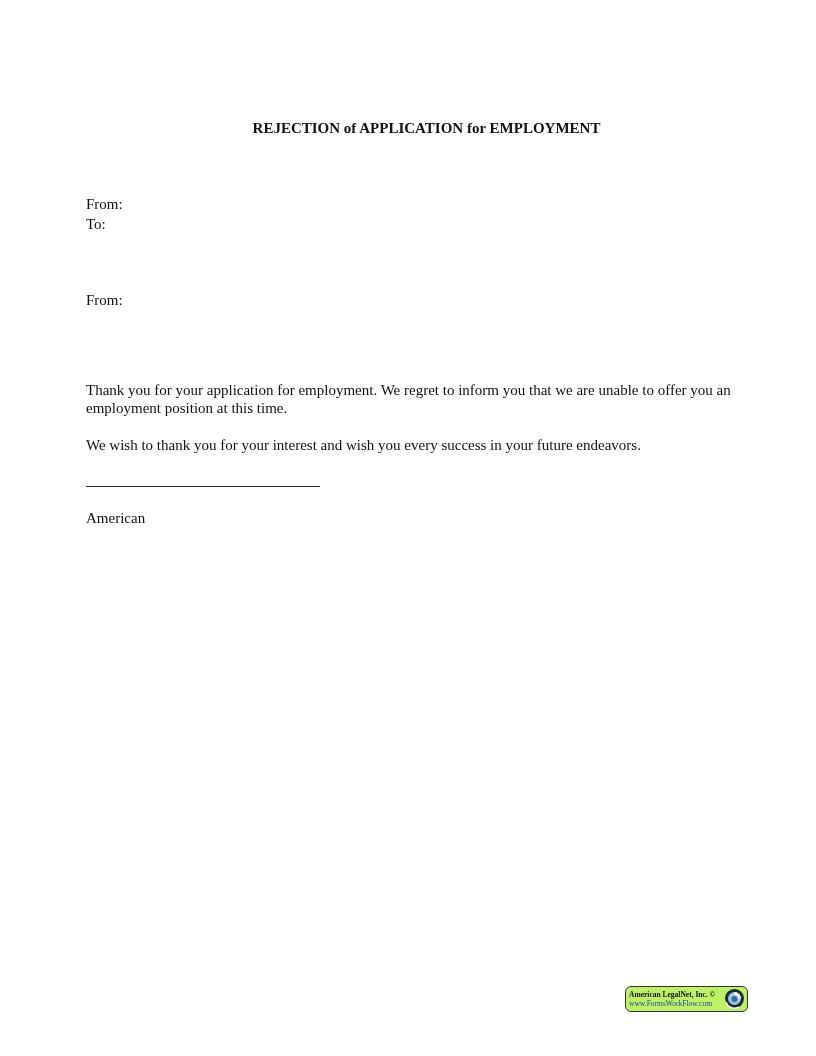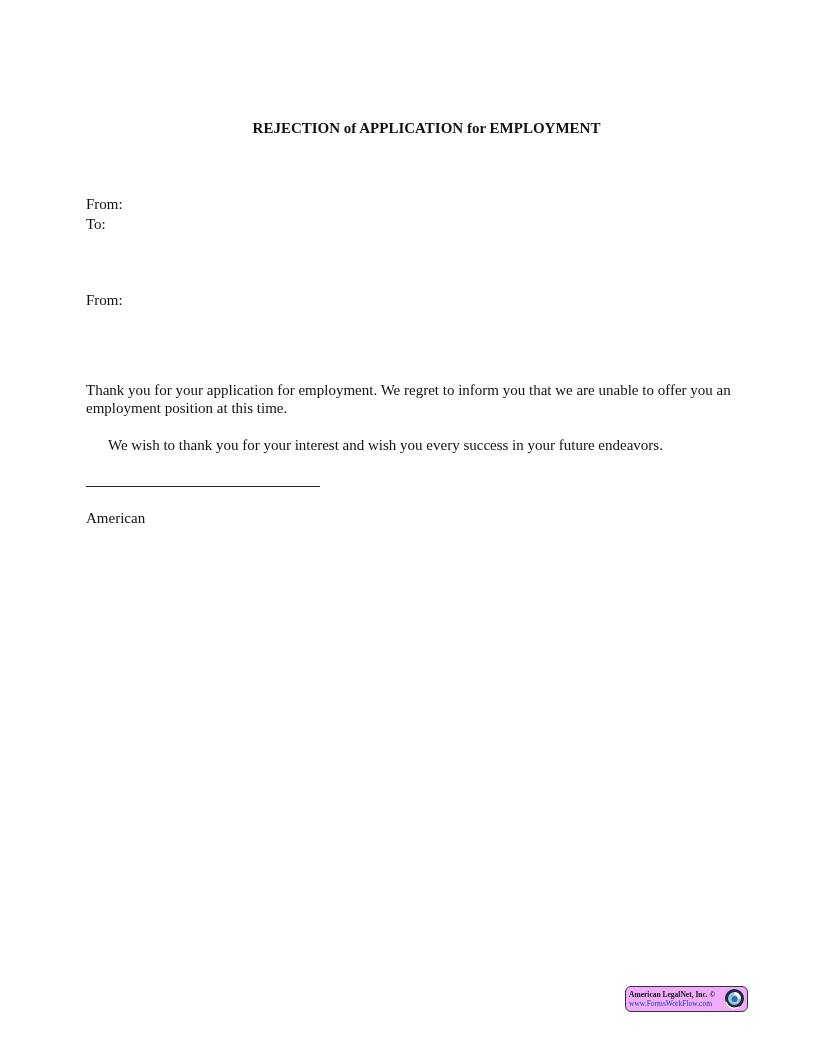--- a/index.html
+++ b/index.html
@@ -17,21 +17,21 @@
     }
     .para {
       position: absolute; left: 86px; width: 690px; font-size: 15px; line-height: 18px;
     }
     .sigline {
       position: absolute; left: 86px; top: 486px; width: 234px; height: 0;
       border-top: 1px solid #222;
     }
     .footer-badge {
       position: absolute; left: 625px; top: 986px; width: 123px; height: 26px;
-      border: 1.5px solid #333; border-radius: 6px; background: #f0abfc;
+      border: 1.5px solid #333; border-radius: 6px; background: #bef264;
       box-sizing: border-box;
     }
     .badge-line1 {
       position: absolute; left: 3px; top: 3px; font-size: 7.5px; font-weight: bold; color: #111;
       white-space: nowrap;
     }
     .badge-line2 {
       position: absolute; left: 3px; top: 12px; font-size: 7.5px; color: #1a3fa8;
       white-space: nowrap;
     }
@@ -43,21 +43,21 @@
 <body>
 
 <div>
   <div class="title">REJECTION of APPLICATION for EMPLOYMENT</div>
 
   <div class="field" style="top:196px;">From:</div>
   <div class="field" style="top:216px;">To:</div>
   <div class="field" style="top:292px;text-align:right;">From:</div>
 
   <div class="para" style="top:381px;">Thank you for your application for employment. We regret to inform you that we are unable to offer you an employment position at this time.</div>
-  <div class="para" style="top:436px;margin-left:22px;">We wish to thank you for your interest and wish you every success in your future endeavors.</div>
+  <div class="para" style="top:436px;">We wish to thank you for your interest and wish you every success in your future endeavors.</div>
 
   <div class="sigline"></div>
   <div class="field" style="top:510px;">American</div>
 
   <div class="footer-badge">
     <span class="badge-line1">American LegalNet, Inc. ©</span>
     <span class="badge-line2">www.FormsWorkFlow.com</span>
     <span class="badge-logo">
       <svg width="21" height="21" viewBox="0 0 21 21">
         <circle cx="10.5" cy="10.5" r="9.5" fill="#1d2a3a"></circle>

